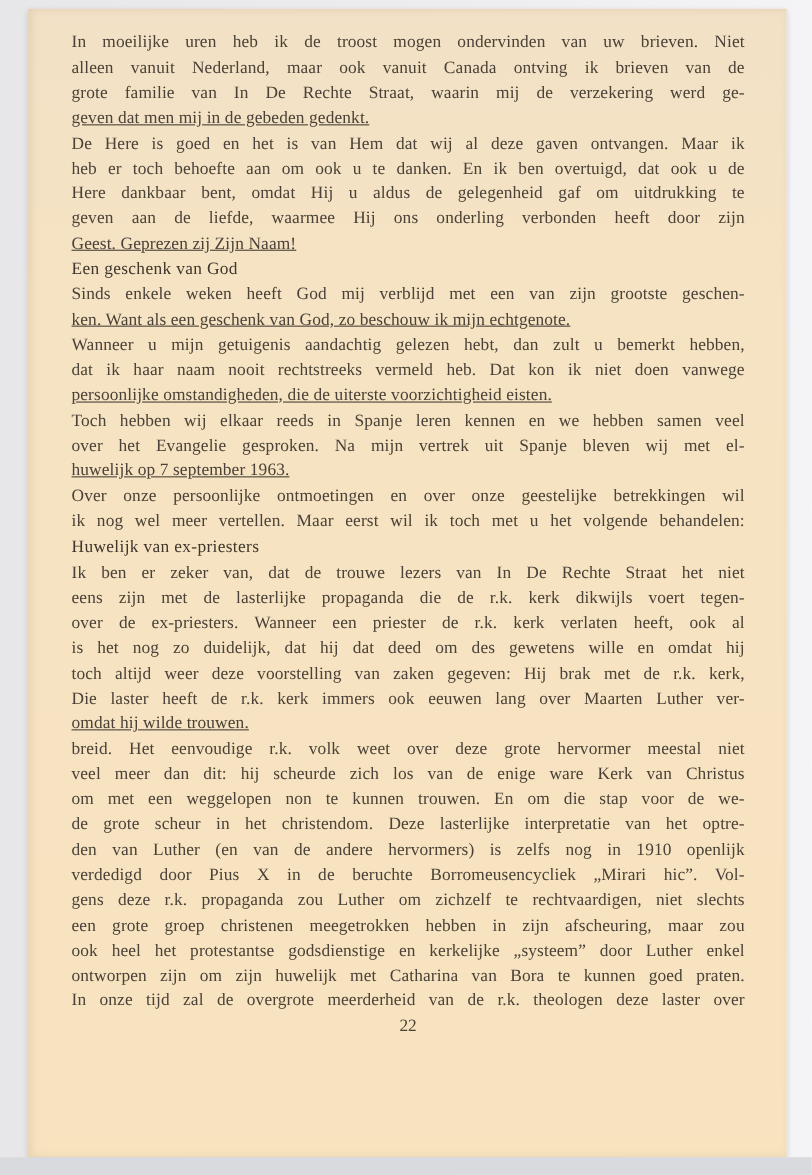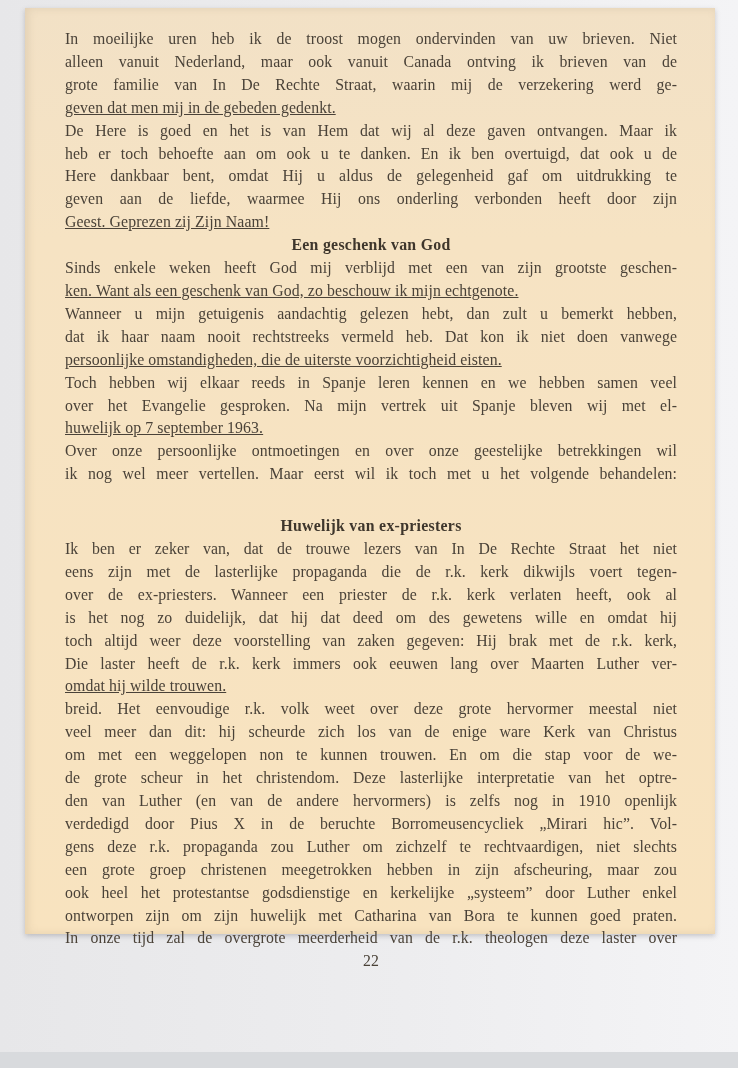--- a/index.html
+++ b/index.html
@@ -15,21 +15,21 @@
     position: absolute;
     left: 0; right: 0; bottom: 0;
     height: 16px;
     background: #d8dadd;
   }
   .page {
     position: absolute;
     left: 25px;
     top: 8px;
     width: 690px;
-    height: 926px;
+    height: 1044px;
     background: linear-gradient(180deg, #f2e1c6 0%, #f6e3c3 25%, #f8e3bf 100%);
     box-shadow: 0 2px 5px rgba(60,60,70,0.25), inset 3px 0 8px rgba(150,130,100,0.18);
     box-sizing: border-box;
     padding: 20px 38px 0 40px;
   }
   .text-block {
     color: #4a4238;
     font-size: 15.8px;
     line-height: 22.9px;
   }
@@ -37,26 +37,26 @@
     text-align: justify;
     text-align-last: justify;
     white-space: nowrap;
     letter-spacing: 0.1px;
   }
   .line.end {
     text-align-last: left;
     text-decoration: underline;
   }
   .heading {
-    text-align: center;
-    font-weight: 700;
+    text-align: left;
+    font-weight: 400;
     color: #3e362c;
     letter-spacing: 0.3px;
   }
-  .heading.space { margin-top: 29px; }
+  .heading.space { margin-top: 1px; }
   .page-number {
     text-align: center;
     color: #4a4238;
   }
 </style>
 </head>
 <body>
 
 <div class="page">
   <div class="text-block">

